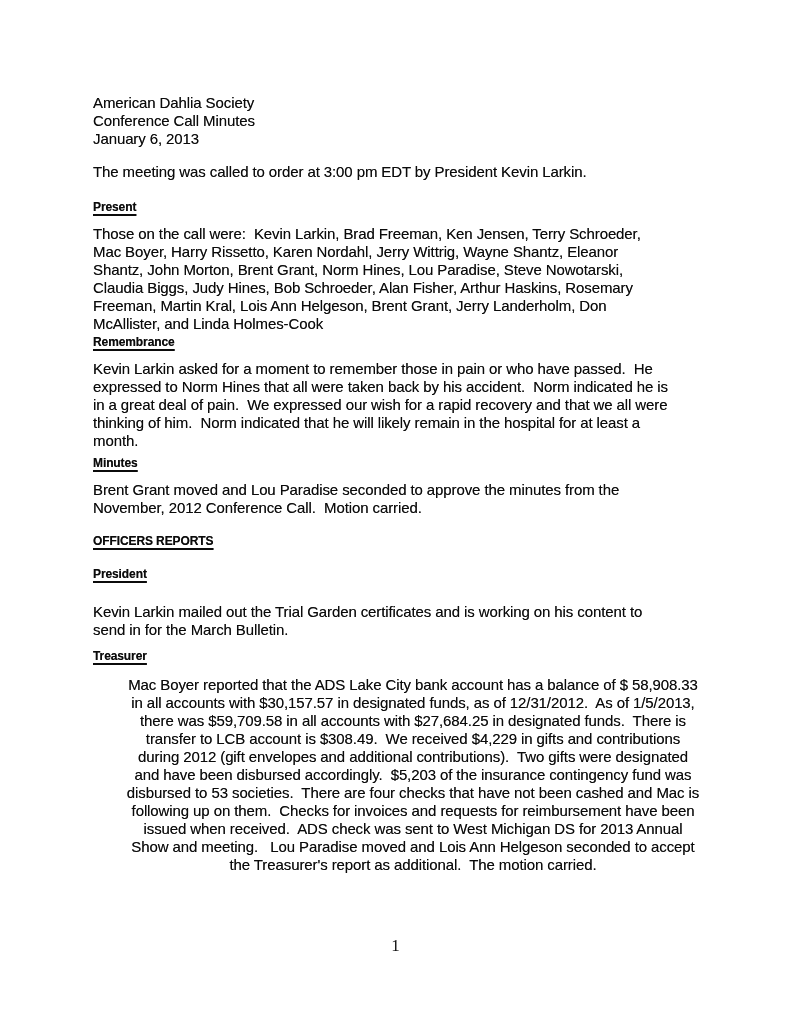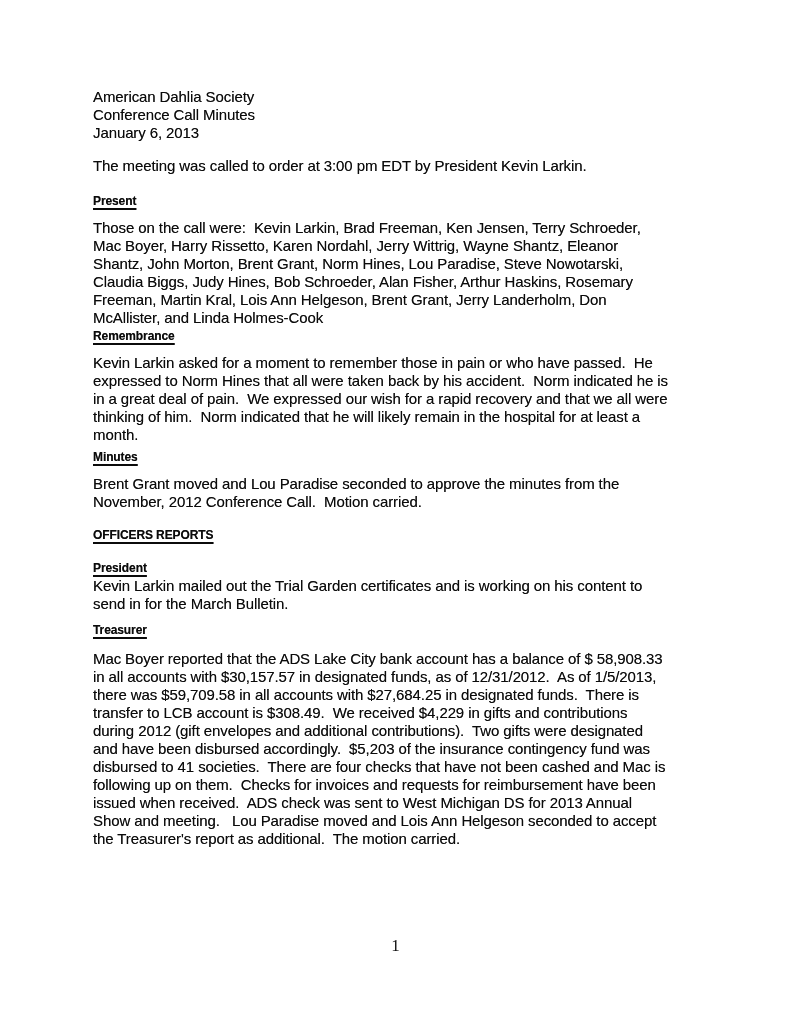--- a/index.html
+++ b/index.html
@@ -12,21 +12,21 @@
     width: 791px;
     height: 1024px;
     background: #ffffff;
     overflow: hidden;
     font-family: "Liberation Sans", sans-serif;
     color: #0b0b0b;
   }
   .content {
     position: absolute;
     left: 93px;
-    top: 88px;
+    top: 94px;
     width: 640px;
   }
   .line {
     white-space: pre;
     font-size: 15px;
     line-height: 18px;
     letter-spacing: -0.1px;
     text-shadow: 0 0 0.6px rgba(0,0,0,0.55);
   }
   .heading {
@@ -42,23 +42,23 @@
   }
   [data-name="meeting-intro"]            { margin-top: 15px; }
   [data-name="section-heading-present"]  { margin-top: 17px; }
   [data-name="section-paragraph-present"]{ margin-top: 9px; }
   [data-name="section-heading-remembrance"]   { }
   [data-name="section-paragraph-remembrance"] { margin-top: 9px; }
   [data-name="section-heading-minutes"]  { margin-top: 4px; }
   [data-name="section-paragraph-minutes"]{ margin-top: 9px; }
   [data-name="section-heading-officers-reports"] { margin-top: 15px; }
   [data-name="section-heading-president"]{ margin-top: 15px; }
-  [data-name="section-paragraph-president"] { margin-top: 0; }
+  [data-name="section-paragraph-president"] { margin-top: 20px; }
   [data-name="section-heading-treasurer"]{ margin-top: 8px; }
-  [data-name="section-paragraph-treasurer"] { margin-top: 11px; }
+  [data-name="section-paragraph-treasurer"] { margin-top: 11px; text-align: center; }
   .page-number {
     position: absolute;
     left: 0;
     top: 936px;
     width: 791px;
     text-align: center;
     font-family: "Liberation Serif", serif;
     font-size: 17px;
     color: #111111;
   }
@@ -113,21 +113,21 @@
       </div>
 
     <div class="heading" data-name="section-heading-treasurer">Treasurer</div>
     <div data-name="section-paragraph-treasurer">
         <div class="line" data-name="text-line">Mac Boyer reported that the ADS Lake City bank account has a balance of $ 58,908.33</div>
         <div class="line" data-name="text-line">in all accounts with $30,157.57 in designated funds, as of 12/31/2012.  As of 1/5/2013,</div>
         <div class="line" data-name="text-line">there was $59,709.58 in all accounts with $27,684.25 in designated funds.  There is</div>
         <div class="line" data-name="text-line">transfer to LCB account is $308.49.  We received $4,229 in gifts and contributions</div>
         <div class="line" data-name="text-line">during 2012 (gift envelopes and additional contributions).  Two gifts were designated</div>
         <div class="line" data-name="text-line">and have been disbursed accordingly.  $5,203 of the insurance contingency fund was</div>
-        <div class="line" data-name="text-line">disbursed to 41 societies.  There are four checks that have not been cashed and Mac is</div>
+        <div class="line" data-name="text-line">disbursed to 53 societies.  There are four checks that have not been cashed and Mac is</div>
         <div class="line" data-name="text-line">following up on them.  Checks for invoices and requests for reimbursement have been</div>
         <div class="line" data-name="text-line">issued when received.  ADS check was sent to West Michigan DS for 2013 Annual</div>
         <div class="line" data-name="text-line">Show and meeting.   Lou Paradise moved and Lois Ann Helgeson seconded to accept</div>
         <div class="line" data-name="text-line">the Treasurer's report as additional.  The motion carried.</div>
       </div>
 
   </div>
 
   <div class="page-number" data-name="page-number">1</div>
 </div>

